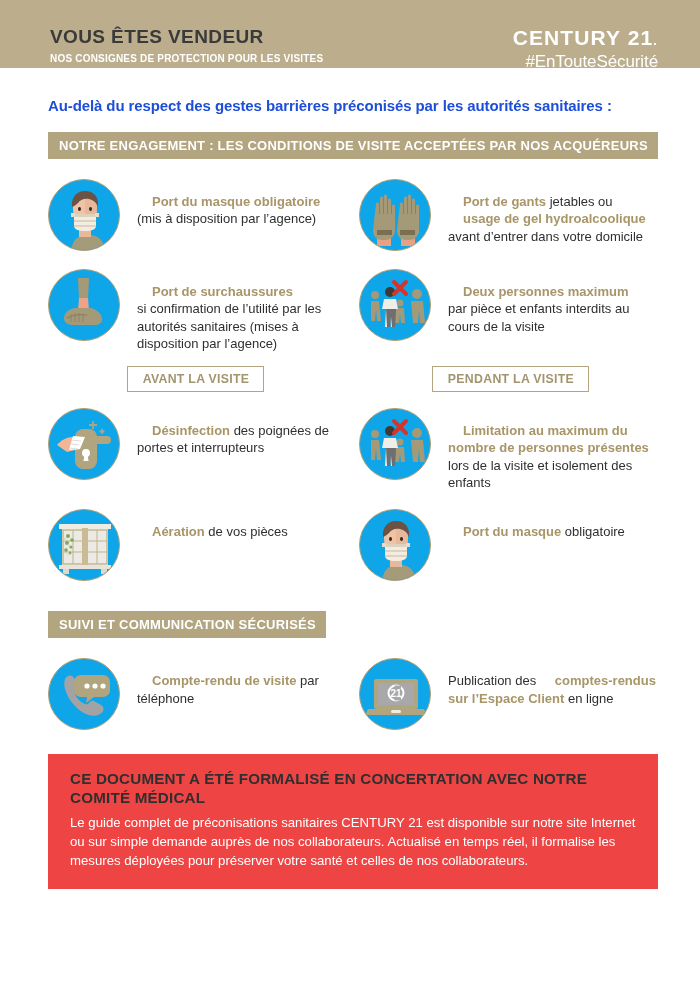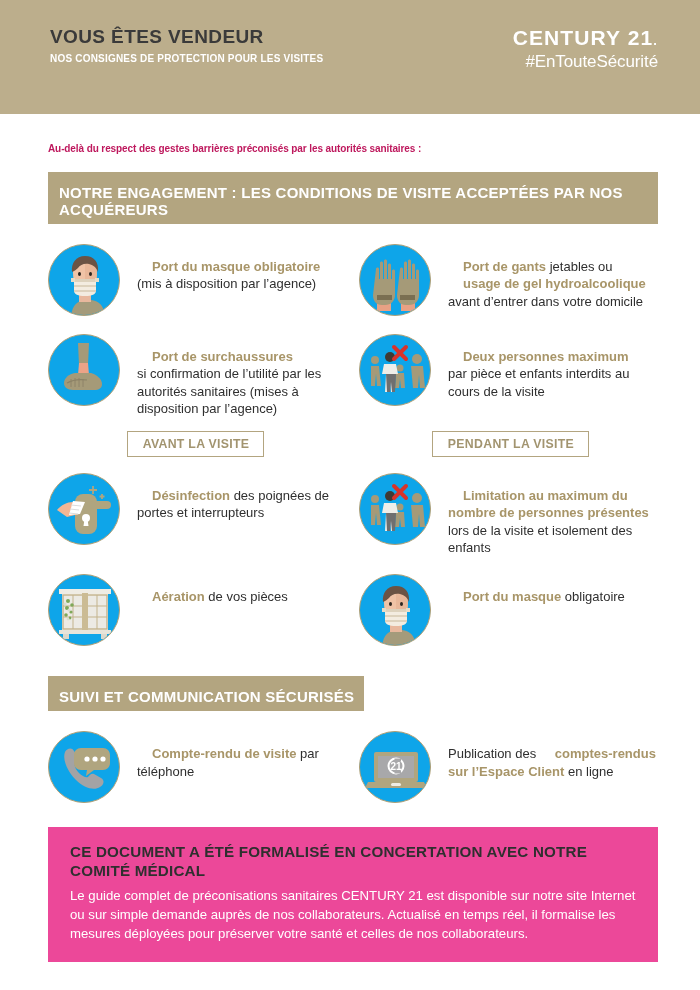--- a/index.html
+++ b/index.html
@@ -7,21 +7,21 @@
     width: 700px; height: 990px;
     background: #ffffff;
     font-family: "Liberation Sans", sans-serif;
     overflow: hidden;
     position: relative;
   }
 
   
   .header {
     background: #bcae8c;
-    height: 114px;
+    height: 68px;
     padding: 26px 42px 0 50px;
     display: flex;
     justify-content: space-between;
     align-items: flex-start;
   }
   .header-left .h-title {
     font-size: 19px; font-weight: bold; color: #3a3a3a;
     letter-spacing: .4px; line-height: 1.15;
   }
   .header-left .h-sub {
@@ -35,31 +35,31 @@
   }
   .brand .dot { font-size: 13px; }
   .hashtag {
     font-size: 17px; color: #ffffff; margin-top: 4px;
     letter-spacing: -0.1px;
   }
 
   
   .content { padding: 0 42px 0 48px; }
   .intro {
-    font-size: 10px; font-weight: bold; color: #be185d;
+    font-size: 15px; font-weight: bold; color: #1d4ed8;
     margin-top: 29px; letter-spacing: -0.1px;
   }
 
   .section-bar {
     background: #b3a580;
     color: #ffffff;
-    font-size: 15px;
+    font-size: 13px;
     font-weight: bold;
     letter-spacing: .25px;
-    padding: 12px 10px 6px 11px;
+    padding: 6px 10px 6px 11px;
     display: inline-block;
     margin-top: 18px;
   }
 
   .subhead-row { display: flex; margin-top: 14px; gap: 20px; }
   .subhead-col { width: 50%; display: flex; justify-content: center; }
   .subhead {
     border: 1.5px solid #b3a580;
     color: #a2946f;
     font-size: 12.3px; font-weight: bold;
@@ -91,21 +91,21 @@
     padding-top: 14px;
   }
   .item-text .hl { color: #a89568; font-weight: bold; margin-left: 15px; }
 
   .row-gap-a { margin-top: 20px; }
   .row-gap-b { margin-top: 18px; }
   .row-gap-c { margin-top: 16px; }
 
   
   .footer {
-    background: #ec4899;
+    background: #ef4444;
     margin: 24px 42px 0 48px;
     padding: 16px 20px 18px 22px;
   }
   .footer-title {
     color: #2f2f2f; font-weight: bold; font-size: 15.2px;
     letter-spacing: .2px; line-height: 1.22;
   }
   .footer-body {
     color: #ffffff; font-size: 13.2px; line-height: 1.43;
     margin-top: 7px;

